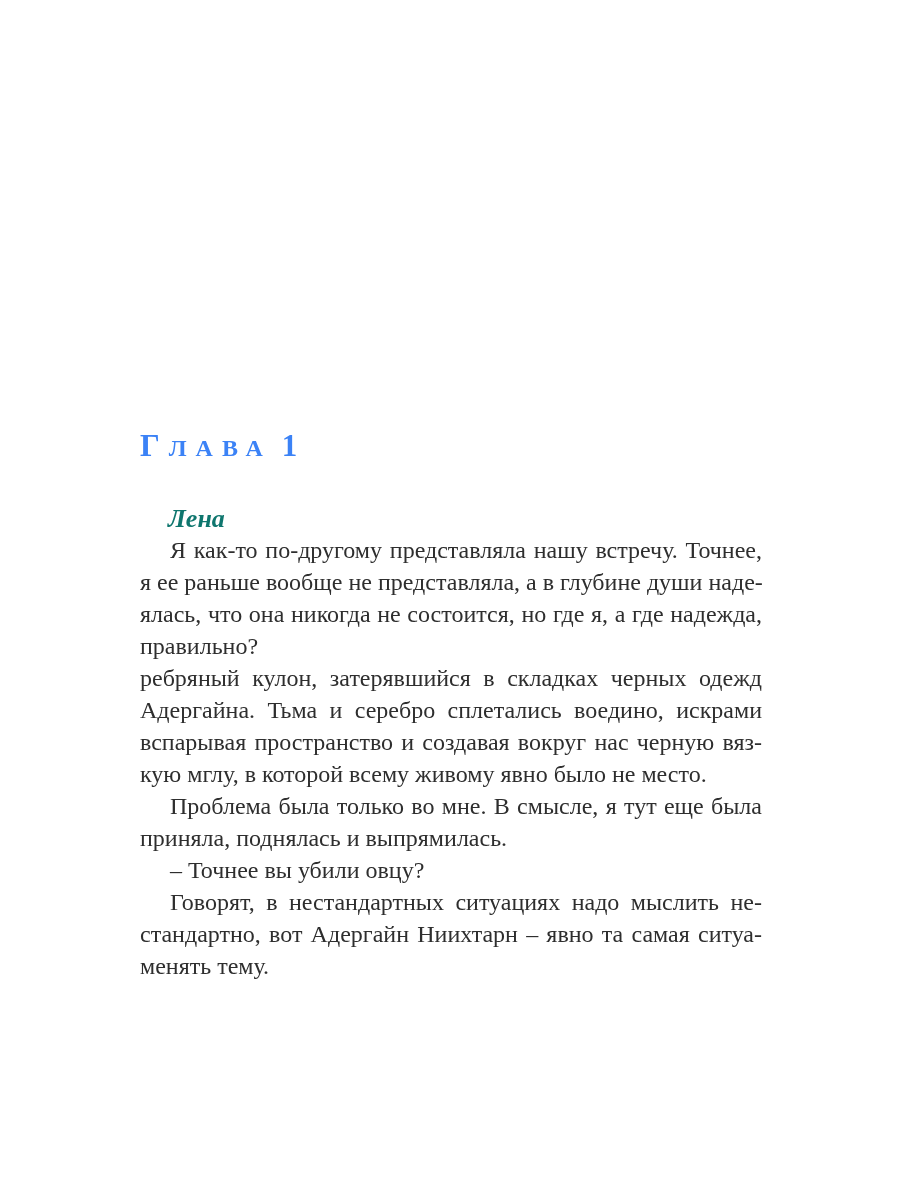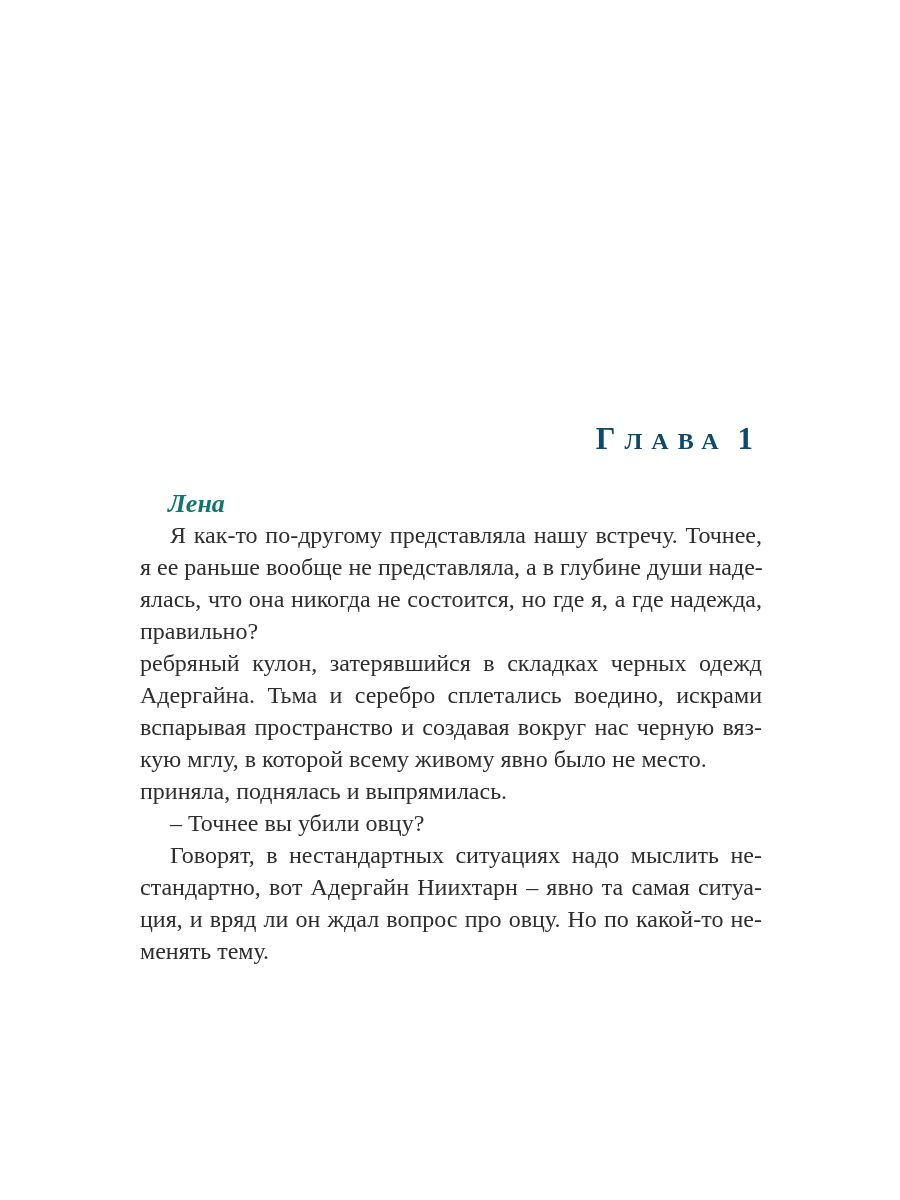--- a/index.html
+++ b/index.html
@@ -18,24 +18,24 @@
   }
   .content {
     position: absolute;
     left: 140px;
     top: 0;
     width: 622px;
   }
   .chapter-heading {
     margin: 0;
     padding-top: 420px;
-    text-align: right;
+    text-align: left;
     font-weight: 700;
-    color: #0c4a6e;
-    line-height: 36px;
+    color: #3b82f6;
+    line-height: 51px;
     letter-spacing: 9px;
     font-kerning: normal;
     white-space: nowrap;
   }
   .chapter-heading .cap-initial,
   .chapter-heading .chapter-number {
     font-size: 31px;
   }
   .chapter-heading .cap-rest {
     font-size: 24px;
@@ -93,27 +93,27 @@
           <div class="line">ялась, что она никогда не состоится, но где я, а где надежда,</div>
           <div class="line last">правильно?</div>
         </div>
         <div class="paragraph">
           <div class="line">ребряный кулон, затерявшийся в складках черных одежд</div>
           <div class="line">Адергайна. Тьма и серебро сплетались воедино, искрами</div>
           <div class="line">вспарывая пространство и создавая вокруг нас черную вяз-</div>
           <div class="line last">кую мглу, в которой всему живому явно было не место.</div>
         </div>
         <div class="paragraph">
+          <div class="line first">Проблема была только во мне. В смысле, я тут еще была</div>
           <div class="line last">приняла, поднялась и выпрямилась.</div>
         </div>
         <div class="paragraph">
           <div class="line first last">– Точнее вы убили овцу?</div>
         </div>
         <div class="paragraph">
           <div class="line first">Говорят, в нестандартных ситуациях надо мыслить не-</div>
           <div class="line">стандартно, вот Адергайн Ниихтарн – явно та самая ситуа-</div>
-          <div class="line">ция, и вряд ли он ждал вопрос про овцу. Но по какой-то не-</div>
           <div class="line last">менять тему.</div>
         </div>
       </div>
 
   </div>
 </div>
 
 </body></html>

